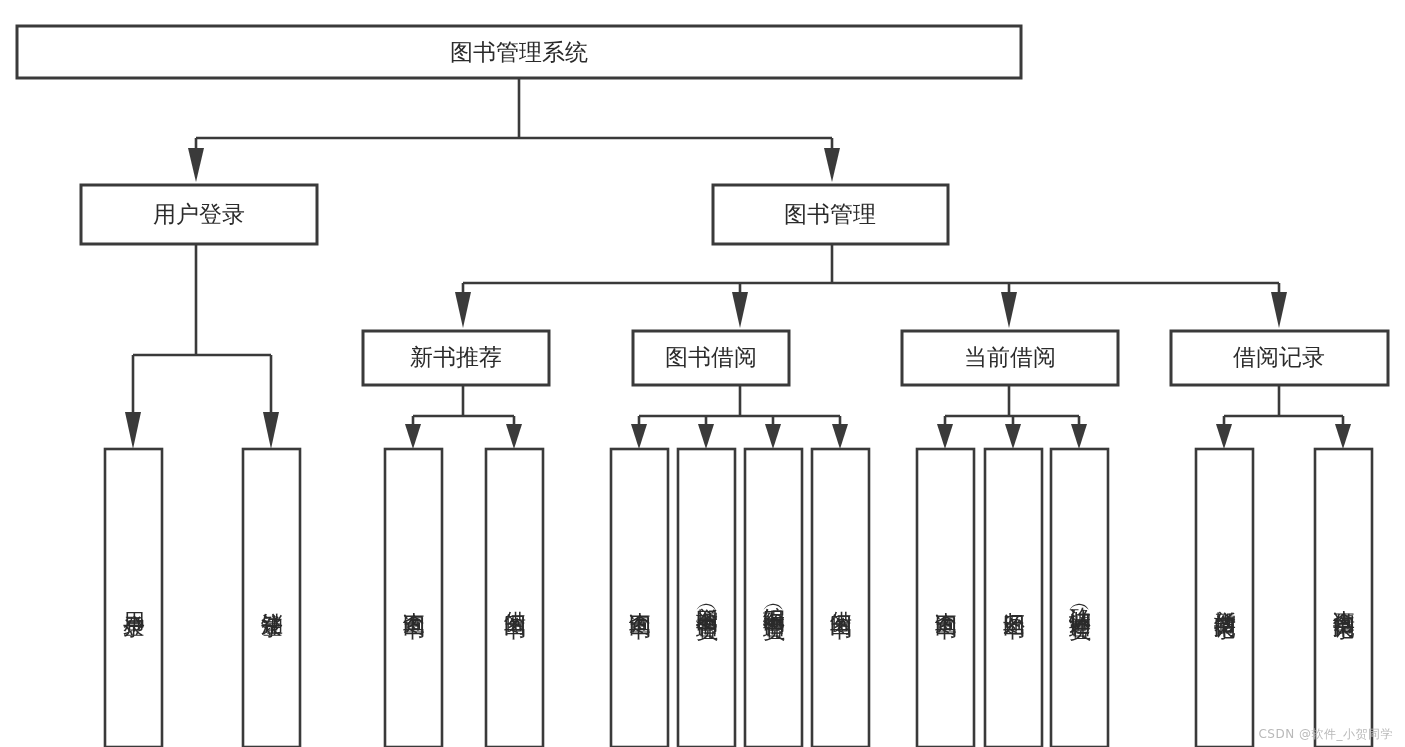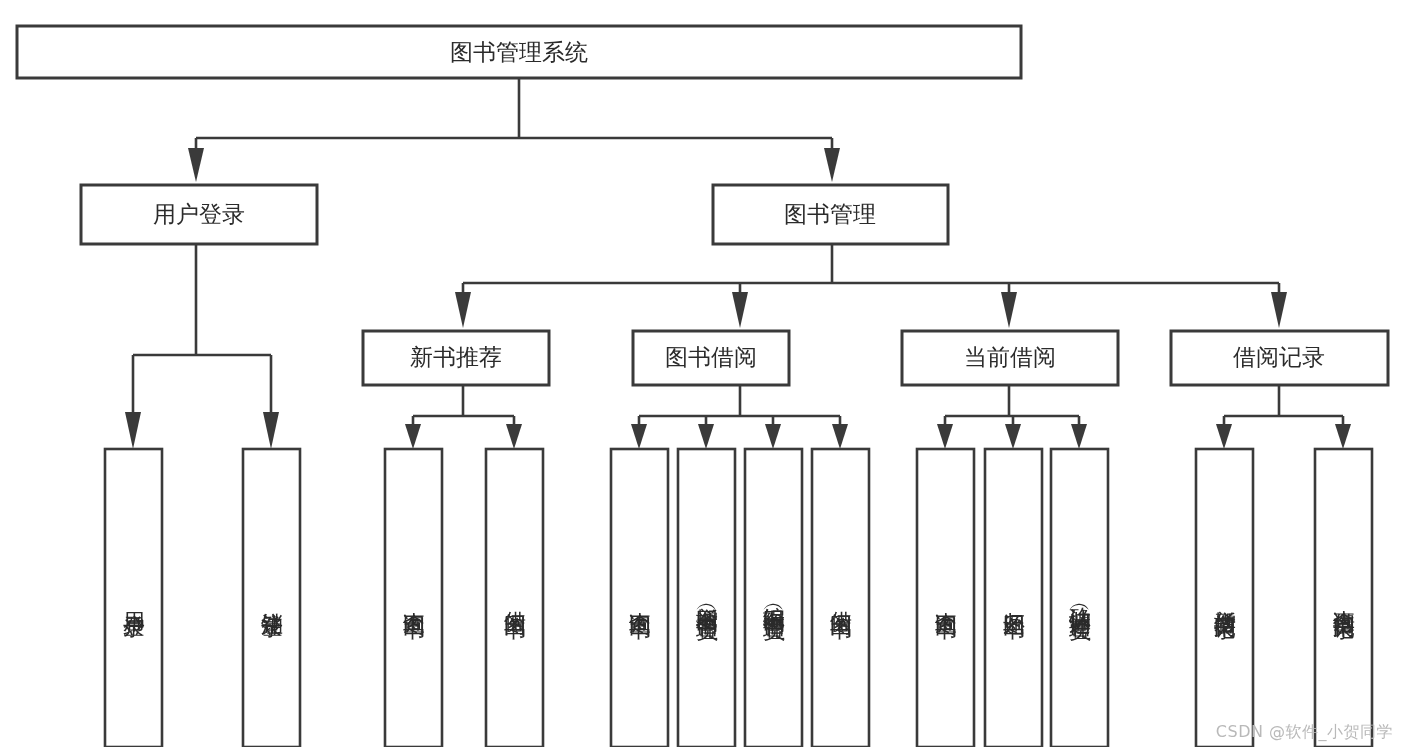--- a/index.html
+++ b/index.html
@@ -48,21 +48,21 @@
   .node-label.vertical {
     font-size: 22px;
     writing-mode: vertical-rl;
     text-orientation: upright;
     letter-spacing: 2px;
   }
   .watermark {
     position: absolute;
     right: 12px;
     bottom: 4px;
-    font-size: 16px;
+    font-size: 12px;
     color: #b9b9b9;
     font-family: "DejaVu Sans", "Liberation Sans", sans-serif;
     white-space: nowrap;
     letter-spacing: 0.5px;
   }
 </style>
 </head>
 <body>
 
 <div id="diagram-root">

